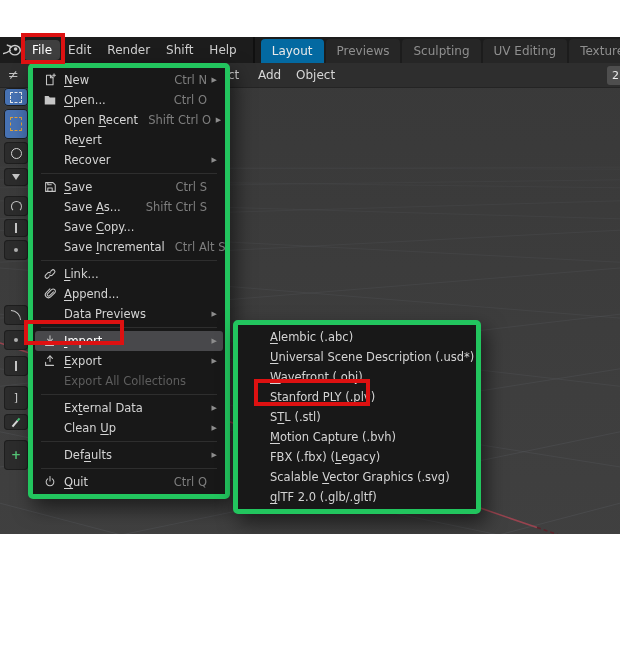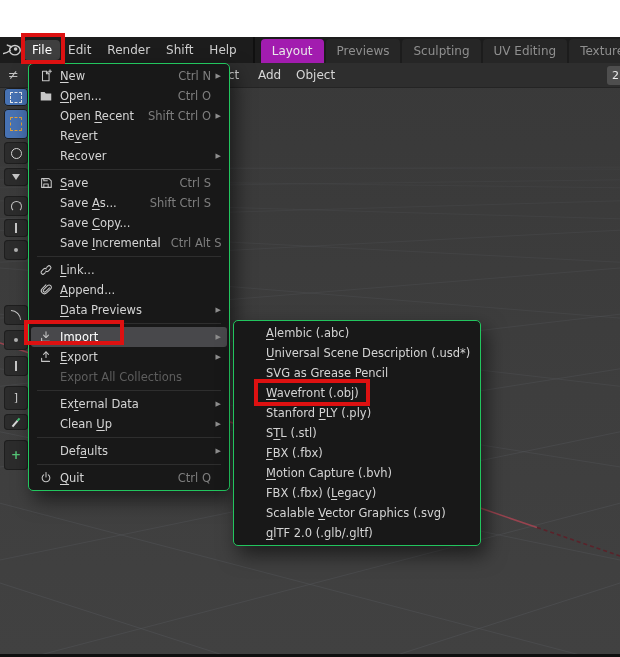--- a/index.html
+++ b/index.html
@@ -1,31 +1,31 @@
 <!DOCTYPE html>
 <html><head>
 <meta charset="utf-8">
 <style>
   html,body{margin:0;padding:0;background:#ffffff;}
-  .stage{position:relative;width:620px;height:657px;overflow:hidden;
+  .stage{position:relative;width:620px;height:534px;overflow:hidden;
          font-family:"DejaVu Sans","Liberation Sans",sans-serif;font-size:12px;
          -webkit-font-smoothing:antialiased;}
   
   .top-white{position:absolute;left:0;top:0;width:620px;height:37px;background:#ffffff;}
   
   .topbar{position:absolute;left:0;top:37px;width:620px;height:26px;background:#1c1c1c;
           display:flex;align-items:center;}
   .logo{width:24px;display:flex;justify-content:center;align-items:center;flex:0 0 24px;}
   .menubar{display:flex;align-items:center;height:26px;}
   .mb-item{padding:0 8px;height:20px;line-height:20px;border-radius:4px;color:#cfcfcf;cursor:default;}
   .mb-item.open{background:#3f3f3f;color:#ffffff;}
   .vline{width:2px;height:26px;background:#101010;margin:0 6px 0 8px;flex:0 0 2px;}
   .tabs{display:flex;gap:2px;height:24px;align-self:flex-end;}
   .tab{background:#262626;color:#8f8f8f;padding:0 11px;line-height:24px;border-radius:4px 4px 0 0;white-space:nowrap;}
-  .tab.active{background:#a21caf;color:#e9e9e9;}
+  .tab.active{background:#0369a1;color:#e9e9e9;}
   
   .viewport{position:absolute;left:0;top:63px;width:620px;height:594px;
             background:linear-gradient(#393939 0%,#3a3a3a 14%,#3e3e3e 55%,#414141 100%);}
   #grid-svg{position:absolute;left:0;top:0;}
   .vheader{position:absolute;left:0;top:0;width:620px;height:25px;background:#2e2e2e;
            border-bottom:1px solid #242424;box-sizing:border-box;}
   .vh-text{position:absolute;top:0;line-height:24px;color:#d6d6d6;}
   .editor-glyph{position:absolute;left:8px;top:0;line-height:24px;color:#c2c2c2;font-size:13px;}
   .count-box{position:absolute;left:607px;top:3px;width:26px;height:19px;background:#4e4e4e;
              border-radius:3px;color:#eeeeee;font-size:11px;line-height:19px;padding-left:5px;box-sizing:border-box;}
@@ -39,21 +39,21 @@
   .g-circle{width:9px;height:9px;border:1px solid #d8d8d8;border-radius:50%;}
   .g-tri{width:0;height:0;border-left:4px solid transparent;border-right:4px solid transparent;border-top:6px solid #c9c9c9;}
   .g-arc{width:9px;height:9px;border:1px solid #c9c9c9;border-radius:50%;border-bottom-color:transparent;}
   .g-bar{width:2px;height:10px;background:#c9c9c9;}
   .g-dot{width:4px;height:4px;background:#b2b2b2;border-radius:50%;}
   .g-curve{width:9px;height:9px;border:1px solid #c9c9c9;border-radius:0 100% 0 0;border-left:none;border-bottom:none;}
   .g-bracket{color:#d5d5d5;font-size:11px;line-height:10px;}
   .g-pen-green{width:2px;height:11px;background:linear-gradient(#44c577 30%,#d9d9d9 30%);transform:rotate(40deg);}
   .g-plus-green{color:#56c878;font-size:12px;font-weight:bold;line-height:10px;}
   
-  .menu-panel{position:absolute;background:#181818;border:1px solid #22c55e;border-radius:5px;
+  .menu-panel{position:absolute;background:#181818;border:5px solid #22c55e;border-radius:5px;
               box-shadow:5px 9px 20px rgba(0,0,0,.55);padding:2px 0;box-sizing:border-box;z-index:5;}
   #file-menu{left:28px;top:63px;width:202px;}
   #import-menu{left:233px;top:320px;width:248px;}
   .m-row{height:20px;display:flex;align-items:center;padding:0 6px 0 8px;margin:0 2px;
          border-radius:3px;color:#d4d4d4;font-size:11.5px;white-space:nowrap;}
   .m-row.hl{background:#48484b;color:#ffffff;}
   .m-row.disabled{color:#5e5e5e;}
   .m-icon{width:21px;flex:0 0 21px;display:flex;align-items:center;}
   .m-icon svg{width:14px;height:14px;stroke:#c6c6c6;fill:none;stroke-width:1.2;
               stroke-linecap:round;stroke-linejoin:round;}
@@ -353,41 +353,31 @@
         <span class="m-label"><span class="ac">A</span>lembic (.abc)</span>
         <span class="m-short"></span>
         <span class="m-arrow"></span>
       </div>
       <div class="m-row">
         <span class="m-label"><span class="ac">U</span>niversal Scene Description (.usd*)</span>
         <span class="m-short"></span>
         <span class="m-arrow"></span>
       </div>
       <div class="m-row">
-        <span class="m-label">SVG as Grease Pencil</span>
-        <span class="m-short"></span>
-        <span class="m-arrow"></span>
-      </div>
-      <div class="m-row">
         <span class="m-label"><span class="ac">W</span>avefront (.obj)</span>
         <span class="m-short"></span>
         <span class="m-arrow"></span>
       </div>
       <div class="m-row">
         <span class="m-label">Stanford <span class="ac">P</span>LY (.ply)</span>
         <span class="m-short"></span>
         <span class="m-arrow"></span>
       </div>
       <div class="m-row">
         <span class="m-label">S<span class="ac">T</span>L (.stl)</span>
-        <span class="m-short"></span>
-        <span class="m-arrow"></span>
-      </div>
-      <div class="m-row">
-        <span class="m-label"><span class="ac">F</span>BX (.fbx)</span>
         <span class="m-short"></span>
         <span class="m-arrow"></span>
       </div>
       <div class="m-row">
         <span class="m-label"><span class="ac">M</span>otion Capture (.bvh)</span>
         <span class="m-short"></span>
         <span class="m-arrow"></span>
       </div>
       <div class="m-row">
         <span class="m-label">FBX (.fbx) (<span class="ac">L</span>egacy)</span>

